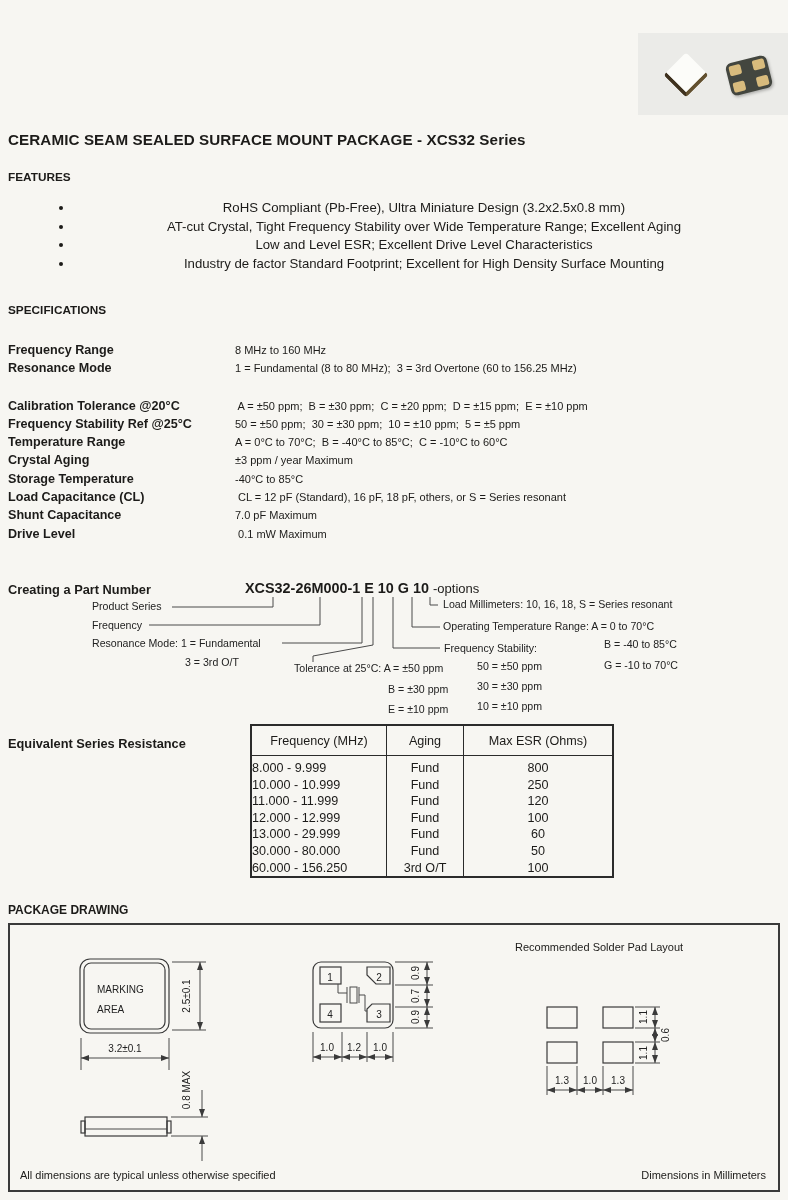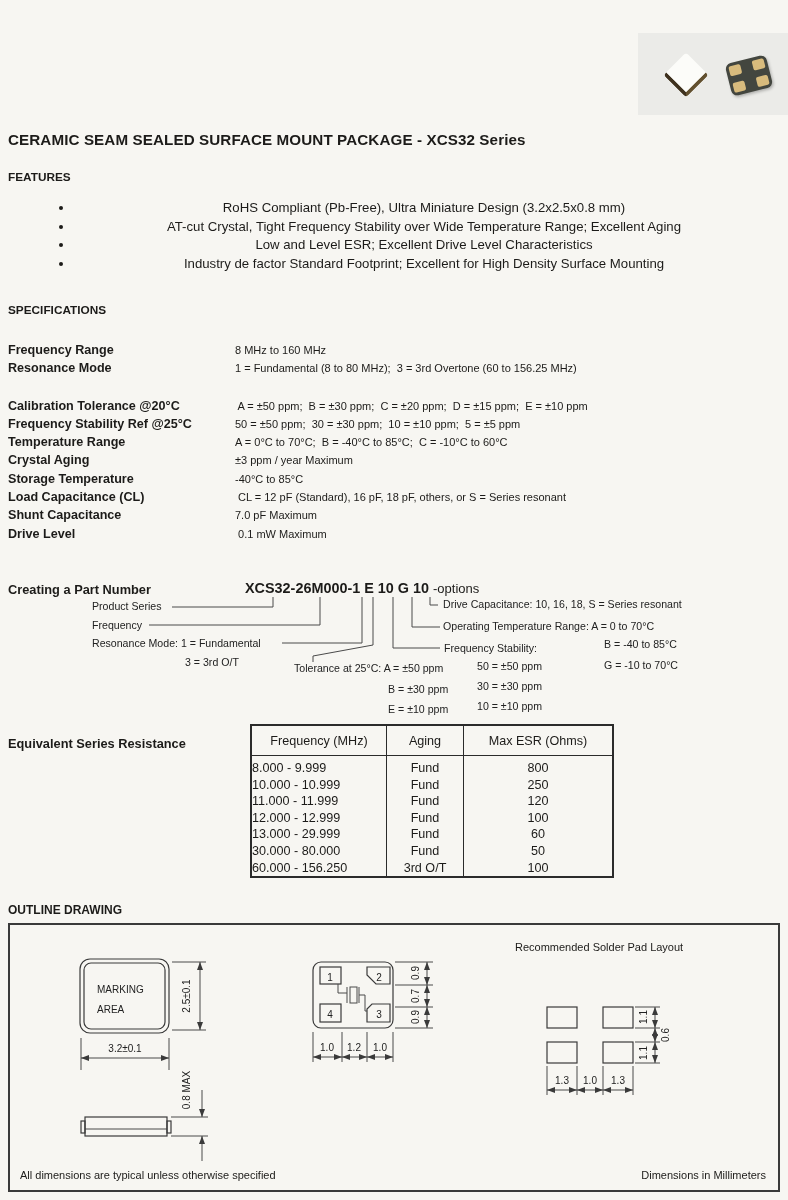--- a/index.html
+++ b/index.html
@@ -145,21 +145,21 @@
     <div class="pn-label" style="left:92px;top:39px;">Frequency</div>
     <div class="pn-label" style="left:92px;top:57px;">Resonance Mode: 1 = Fundamental</div>
     <div class="pn-label" style="left:185px;top:76px;">3 = 3rd O/T</div>
     <div class="pn-label" style="left:294px;top:82px;">Tolerance at 25°C: A = ±50 ppm</div>
     <div class="pn-label" style="left:388px;top:103px;">B = ±30 ppm</div>
     <div class="pn-label" style="left:388px;top:123px;">E = ±10 ppm</div>
     <div class="pn-label" style="left:444px;top:62px;">Frequency Stability:</div>
     <div class="pn-label" style="left:477px;top:80px;">50 = ±50 ppm</div>
     <div class="pn-label" style="left:477px;top:100px;">30 = ±30 ppm</div>
     <div class="pn-label" style="left:477px;top:120px;">10 = ±10 ppm</div>
-    <div class="pn-label" style="left:443px;top:18px;">Drive Capacitance: 10, 16, 18, S = Series resonant</div>
+    <div class="pn-label" style="left:443px;top:18px;">Load Millimeters: 10, 16, 18, S = Series resonant</div>
     <div class="pn-label" style="left:443px;top:40px;">Operating Temperature Range: A = 0 to 70°C</div>
     <div class="pn-label" style="left:604px;top:58px;">B = -40 to 85°C</div>
     <div class="pn-label" style="left:604px;top:79px;">G = -10 to 70°C</div>
   </div>
 
   <div class="abs esr-head">Equivalent Series Resistance</div>
   <table class="esr">
     <thead>
       <tr>
         <th class="col-freq" style="text-align:center;">Frequency (MHz)</th>
@@ -199,21 +199,21 @@
           <td class="col-esr">50</td>
         </tr>
       <tr>
           <td class="col-freq">60.000 - 156.250</td>
           <td class="col-mode">3rd O/T</td>
           <td class="col-esr">100</td>
         </tr>
     </tbody>
   </table>
 
-  <div class="abs sec-head outline-head">OUTLINE DRAWING</div>
+  <div class="abs sec-head outline-head">PACKAGE DRAWING</div>
 
   <div class="abs outline-box">
     <svg width="768" height="265" viewBox="0 0 768 265">
       <defs>
         <marker id="ah" orient="auto-start-reverse" markerWidth="9" markerHeight="7" refX="8" refY="3">
           <path d="M0,0 L8,3 L0,6 Z" fill="#3a3a3a"></path>
         </marker>
       </defs>
 
       <g>

